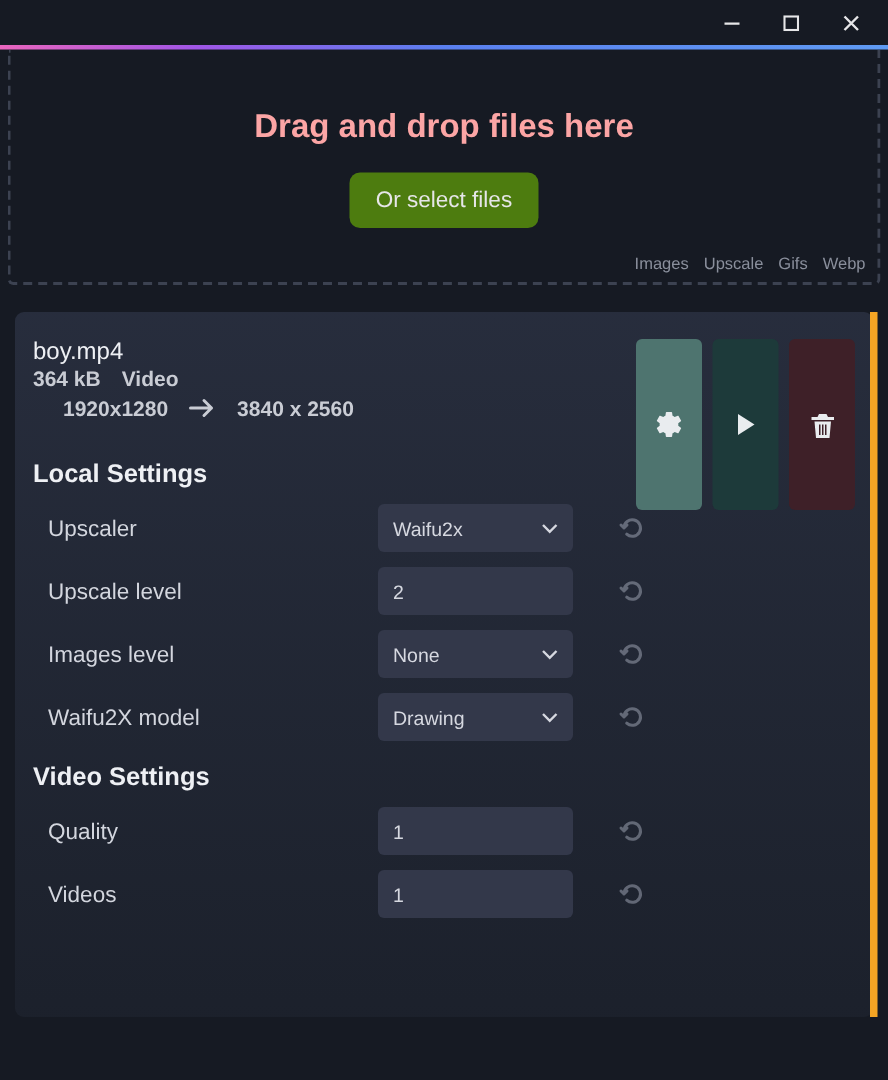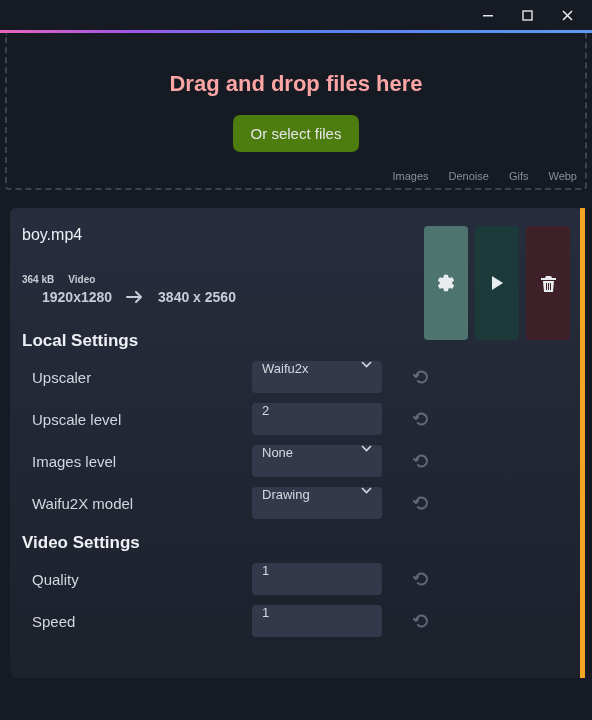--- a/index.html
+++ b/index.html
@@ -43,21 +43,21 @@
     color: #e6e6e8;
     padding: 10px 18px;
     border-radius: 7px;
     font-size: 15px;
     cursor: pointer;
     border: none;
   }
   .type-row {
     display: flex;
     justify-content: flex-end;
-    gap: 20px;
+    gap: 10px;
     font-size: 11px;
     color: #8a8f9c;
     padding: 18px 8px 0 0;
   }
   .file-area {
     position: relative;
     margin: 18px 10px 0 10px;
     height: 470px;
   }
   .scroll-bar {
@@ -68,21 +68,21 @@
     background: #f5a524;
   }
   .file-card {
     background: linear-gradient(180deg,rgba(40,46,62,0.95),rgba(28,33,44,0.96));
     border-radius: 6px;
     padding: 18px 12px 12px 12px;
     height: 100%;
     overflow: hidden;
   }
   .file-name { font-size: 16px; font-weight: 400; color: #eef0f4; }
-  .meta-row { margin-top: 30px; font-size: 10px; color: #c9ccd4; font-weight:600;}
+  .meta-row { font-size: 14px; color: #c9ccd4; font-weight:600;}
   .meta-sep { display:inline-block; width:14px;}
   .dim-row { margin-top: 4px; font-size: 14px; color: #c9ccd4; font-weight:600; display:flex; align-items:center; gap:14px;margin-left:20px;}
   .arrow-ic { display:inline-flex; }
   .action-btns {
     position: absolute;
     top: 18px; right: 12px;
     display: flex;
     gap: 7px;
   }
   .act-btn {
@@ -115,20 +115,21 @@
     font-size: 15px;
     color: #d3d6de;
     font-weight: 400;
   }
   .setting-ctrl {
     width: 130px;
     height: 32px;
     background: #33384a;
     border-radius: 4px;
     display: flex;
+    align-items: center;
     justify-content: space-between;
     padding: 0 10px;
     font-size: 13px;
     color: #d6d8e0;
     cursor: pointer;
     border: none;
   }
   .setting-ctrl.input { justify-content:flex-start; cursor:text;}
   .chev { margin-left: auto; }
   .reset-btn {
@@ -164,21 +165,21 @@
   </span>
 </div>
 
 <div class="gradient-bar"></div>
 
 <div class="dropzone">
   <div class="drop-title">Drag and drop files here</div>
   <button class="select-btn">Or select files</button>
   <div class="type-row">
     <span>Images</span>
-    <span>Denoise</span>
+    <span>Upscale</span>
     <span>Gifs</span>
     <span>Webp</span>
   </div>
 </div>
 
 <div class="file-area">
   <div class="scroll-bar"></div>
   <div class="file-card">
 
     <div class="file-name">boy.mp4</div>
@@ -303,21 +304,21 @@
       <div class="reset-btn">
         <span>
             <svg width="18" height="18" viewBox="0 0 18 18">
               <path d="M4 9a5.5 5.5 0 1 1 1.8 4.1 M4 9l-2-2 M4 9l2-2" stroke="#9aa0af" stroke-width="2" fill="none" stroke-linecap="round"></path>
             </svg>
           </span>
       </div>
     </div>
 
     <div class="setting-row">
-      <div class="setting-label">Speed</div>
+      <div class="setting-label">Videos</div>
       <div class="setting-ctrl input">
         <span>1</span>
       </div>
       <div class="reset-btn">
         <span>
             <svg width="18" height="18" viewBox="0 0 18 18">
               <path d="M4 9a5.5 5.5 0 1 1 1.8 4.1 M4 9l-2-2 M4 9l2-2" stroke="#9aa0af" stroke-width="2" fill="none" stroke-linecap="round"></path>
             </svg>
           </span>
       </div>

